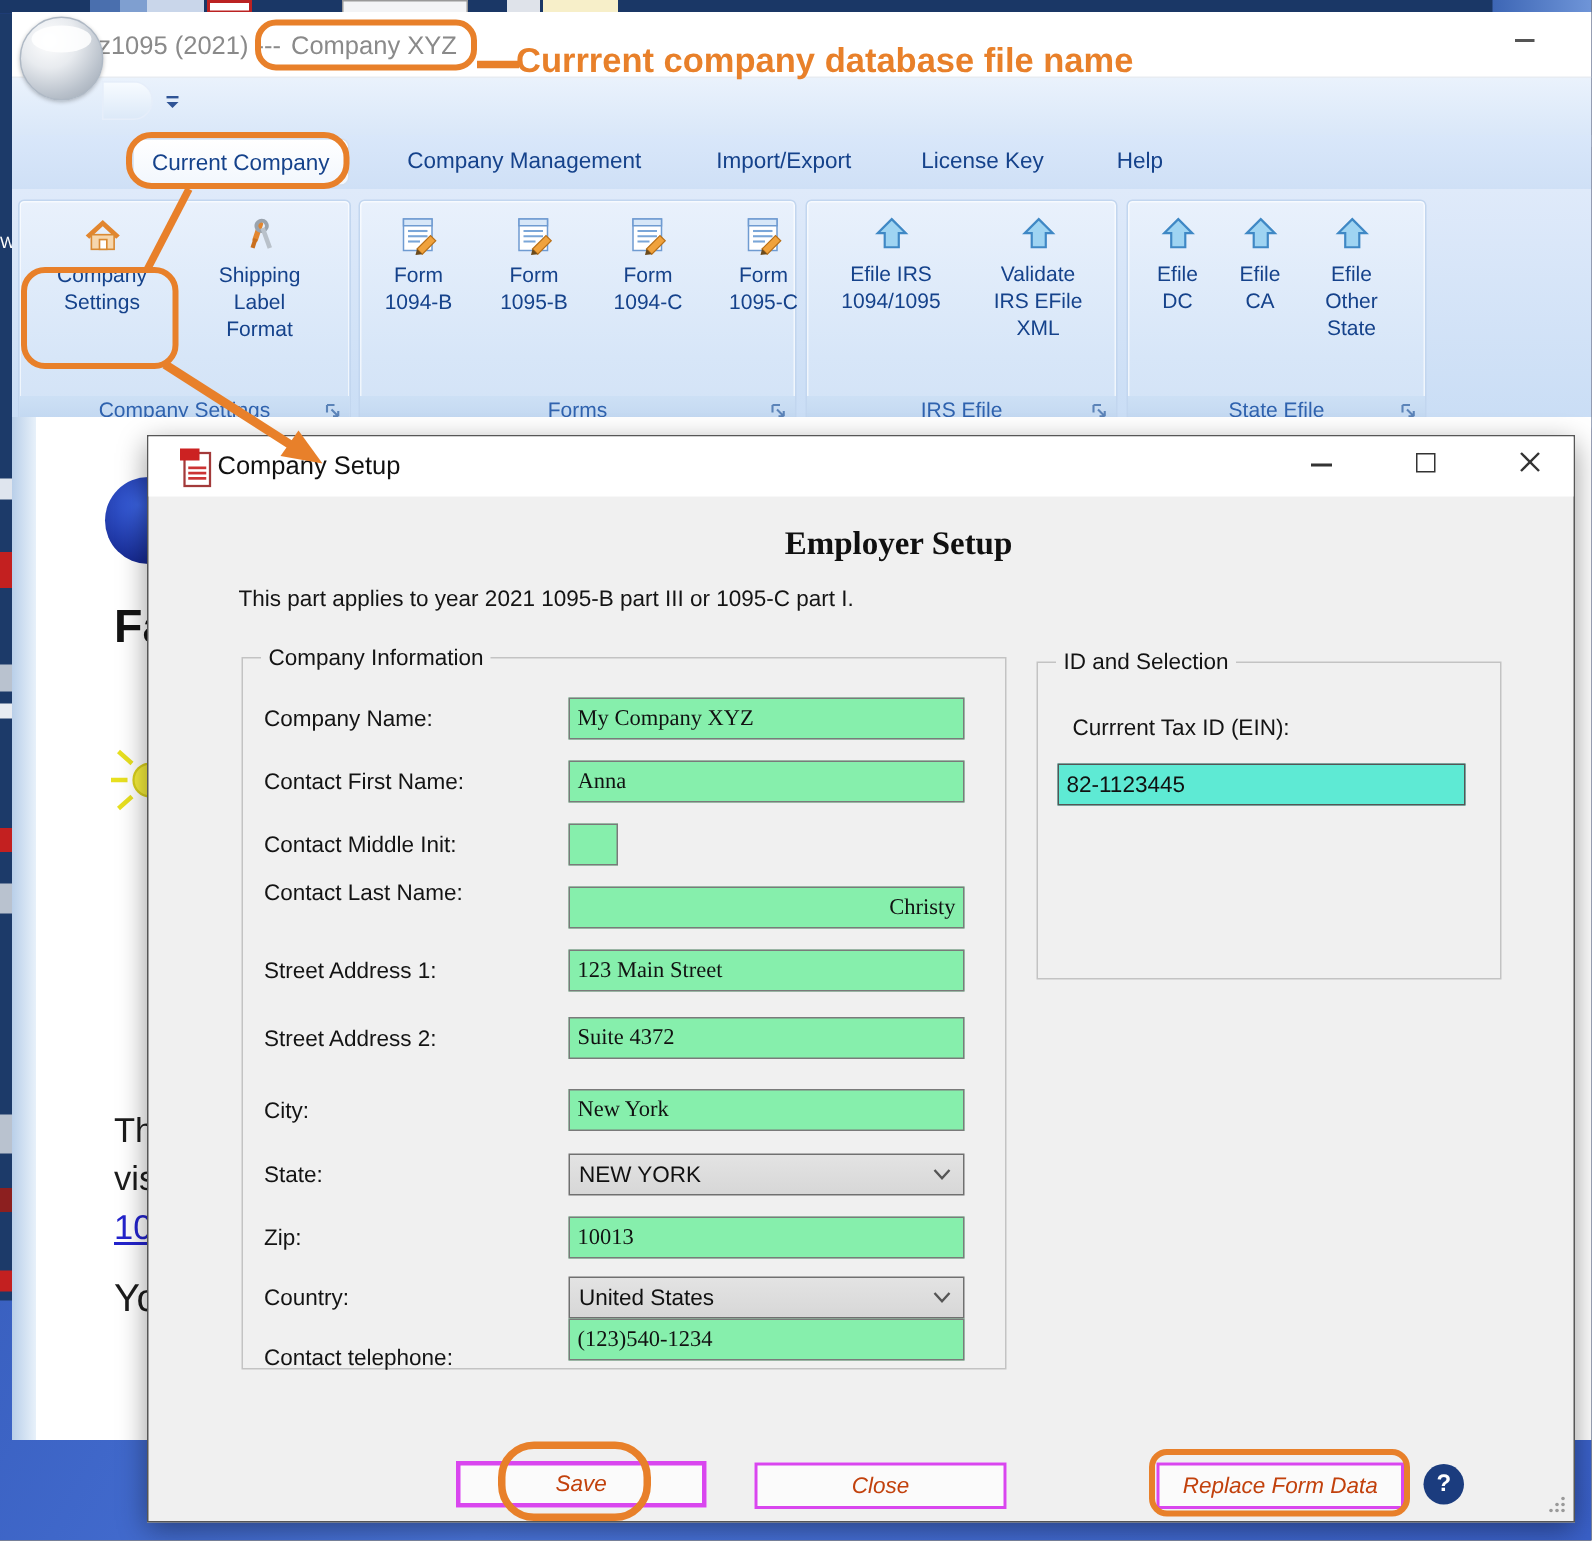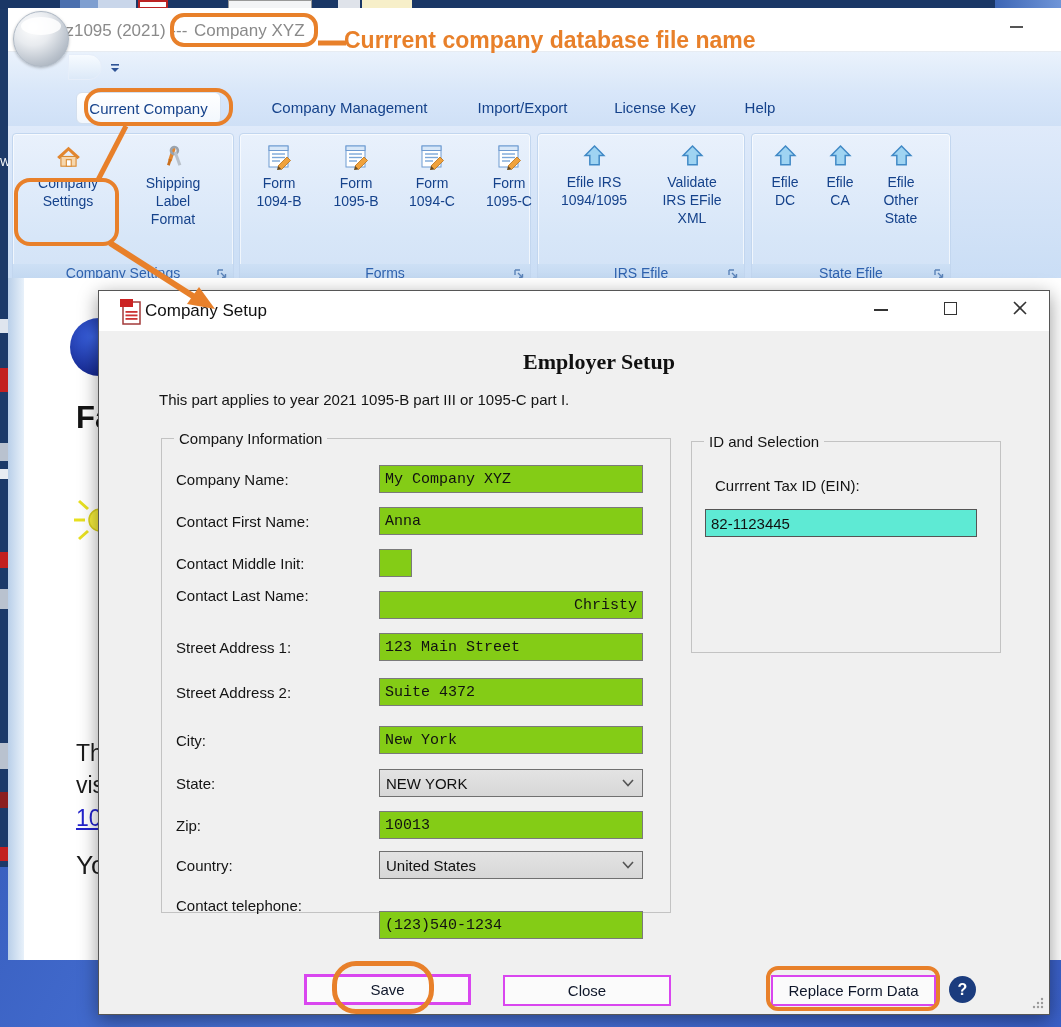--- a/index.html
+++ b/index.html
@@ -80,34 +80,34 @@
   .dlg-heading { position:absolute; left:300px; top:58px; width:400px; text-align:center;
                  font-family:"Liberation Serif", serif; font-weight:700; font-size:22px; color:#101010; }
   .dlg-subheading { position:absolute; left:60px; top:100px; font-size:15px; color:#141414; }
 
   .groupbox { position:absolute; border:1px solid #c3c3c3; }
   .groupbox .legend { position:absolute; left:12px; top:-9px; background:#f0f0f0; padding:0 5px;
                       font-size:15px; color:#141414; white-space:nowrap; }
 
   .frm-label { position:absolute; left:77px; font-size:15px; color:#141414; white-space:nowrap; }
   .frm-input { position:absolute; left:280px; width:264px; height:28px; border:1px solid #7a7a7a;
-               background:#84cc16; font-family:Liberation Mono, monospace; font-size:15px; color:#111;
+               background:#86efac; font-family:Liberation Serif, serif; font-size:15px; color:#111;
                padding:0 5px; }
   .frm-input.small { width:33px; }
   .dropdown { position:absolute; left:280px; width:264px; height:28px; border:1px solid #707070;
               background:linear-gradient(#e3e3e3,#d7d7d7); font-size:15px; color:#111; }
   .dropdown .dd-text { position:absolute; left:6px; top:5px; }
   .dropdown .dd-chev { position:absolute; right:8px; top:9px; }
 
   .ein-label { position:absolute; font-size:15px; color:#141414; }
   .ein-input { position:absolute; border:1px solid #555; background:#5eead4; font-size:15px; color:#111;
                padding:0 5px; font-family:"Liberation Sans", sans-serif; }
 
   .dlg-btn { position:absolute; height:31px; background:#fbfbfb; border:2px solid #d946ef;
-             font-family:"Liberation Sans", sans-serif; font-size:15px; color:#0f172a; text-align:center; }
+             font-family:"Liberation Sans", sans-serif; font-size:15px; color:#c2410c; text-align:center;font-style:italic; }
   .dlg-btn.default { border-width:3px; }
   .help-circle { position:absolute; left:850px; top:685px; width:27px; height:27px; border-radius:50%;
                  background:#1b3c7e; color:#fff; font-weight:700; font-size:16px;
                  text-align:center; line-height:27px; }
   .grip { position:absolute; right:4px; bottom:4px; }
 
   
   .annot-box { position:absolute; border:4px solid #e8802a; border-radius:14px; z-index:40; pointer-events:none; }
   .annot-note { position:absolute; left:344px; top:27px; font-size:23px; font-weight:700;
                 color:#e8802a; z-index:40; white-space:nowrap; }
@@ -160,21 +160,21 @@
     <div class="ribbon-top">
       <div class="qat-curve"></div>
       <svg class="qat-drop" width="12" height="12" viewBox="0 0 12 12">
         <rect x="2" y="2" width="8" height="1.6" fill="#2f5496"></rect>
         <polygon points="2,6 10,6 6,10" fill="#2f5496"></polygon>
       </svg>
     </div>
     <div class="orb"></div>
 
     <div class="tab-row">
-      <div class="rtab selected" style="left:68px;width:145px;">Current Company</div>
+      <div class="rtab selected" style="left:80px;width:145px;">Current Company</div>
       <div class="rtab" style="left:244px;width:195px;">Company Management</div>
       <div class="rtab" style="left:447px;width:135px;">Import/Export</div>
       <div class="rtab" style="left:588px;width:118px;">License Key</div>
       <div class="rtab" style="left:722px;width:60px;">Help</div>
     </div>
 
     <div class="ribbon-body">
 
       <div class="rgroup" style="left:4px;width:222px;">
         <div class="rbtn" style="left:4px;width:102px;">
@@ -398,21 +398,21 @@
 
     <span class="frm-label" style="top:566px;">Country:</span>
     <div class="dropdown" style="top:560px;">
       <span class="dd-text">United States</span>
       <svg class="dd-chev" width="12" height="8" viewBox="0 0 12 8">
         <polyline points="1,1 6,6.5 11,1" fill="none" stroke="#555" stroke-width="1.6"></polyline>
       </svg>
     </div>
 
     <span class="frm-label" style="top:606px;">Contact telephone:</span>
-    <input class="frm-input" style="top: 620px;" value="(123)540-1234">
+    <input class="frm-input" style="top: 588px;" value="(123)540-1234">
 
     <div class="groupbox" style="left:592px;top:150px;width:310px;height:212px;">
       <span class="legend">ID and Selection</span>
     </div>
     <span class="ein-label" style="left:616px;top:186px;">Currrent Tax ID (EIN):</span>
     <input class="ein-input" style="left: 606px; top: 218px; width: 272px; height: 28px;" value="82-1123445">
 
     <button class="dlg-btn default" style="left:205px;top:683px;width:167px;">Save</button>
     <button class="dlg-btn" style="left:404px;top:684px;width:168px;">Close</button>
     <button class="dlg-btn" style="left:672px;top:684px;width:165px;">Replace Form Data</button>

